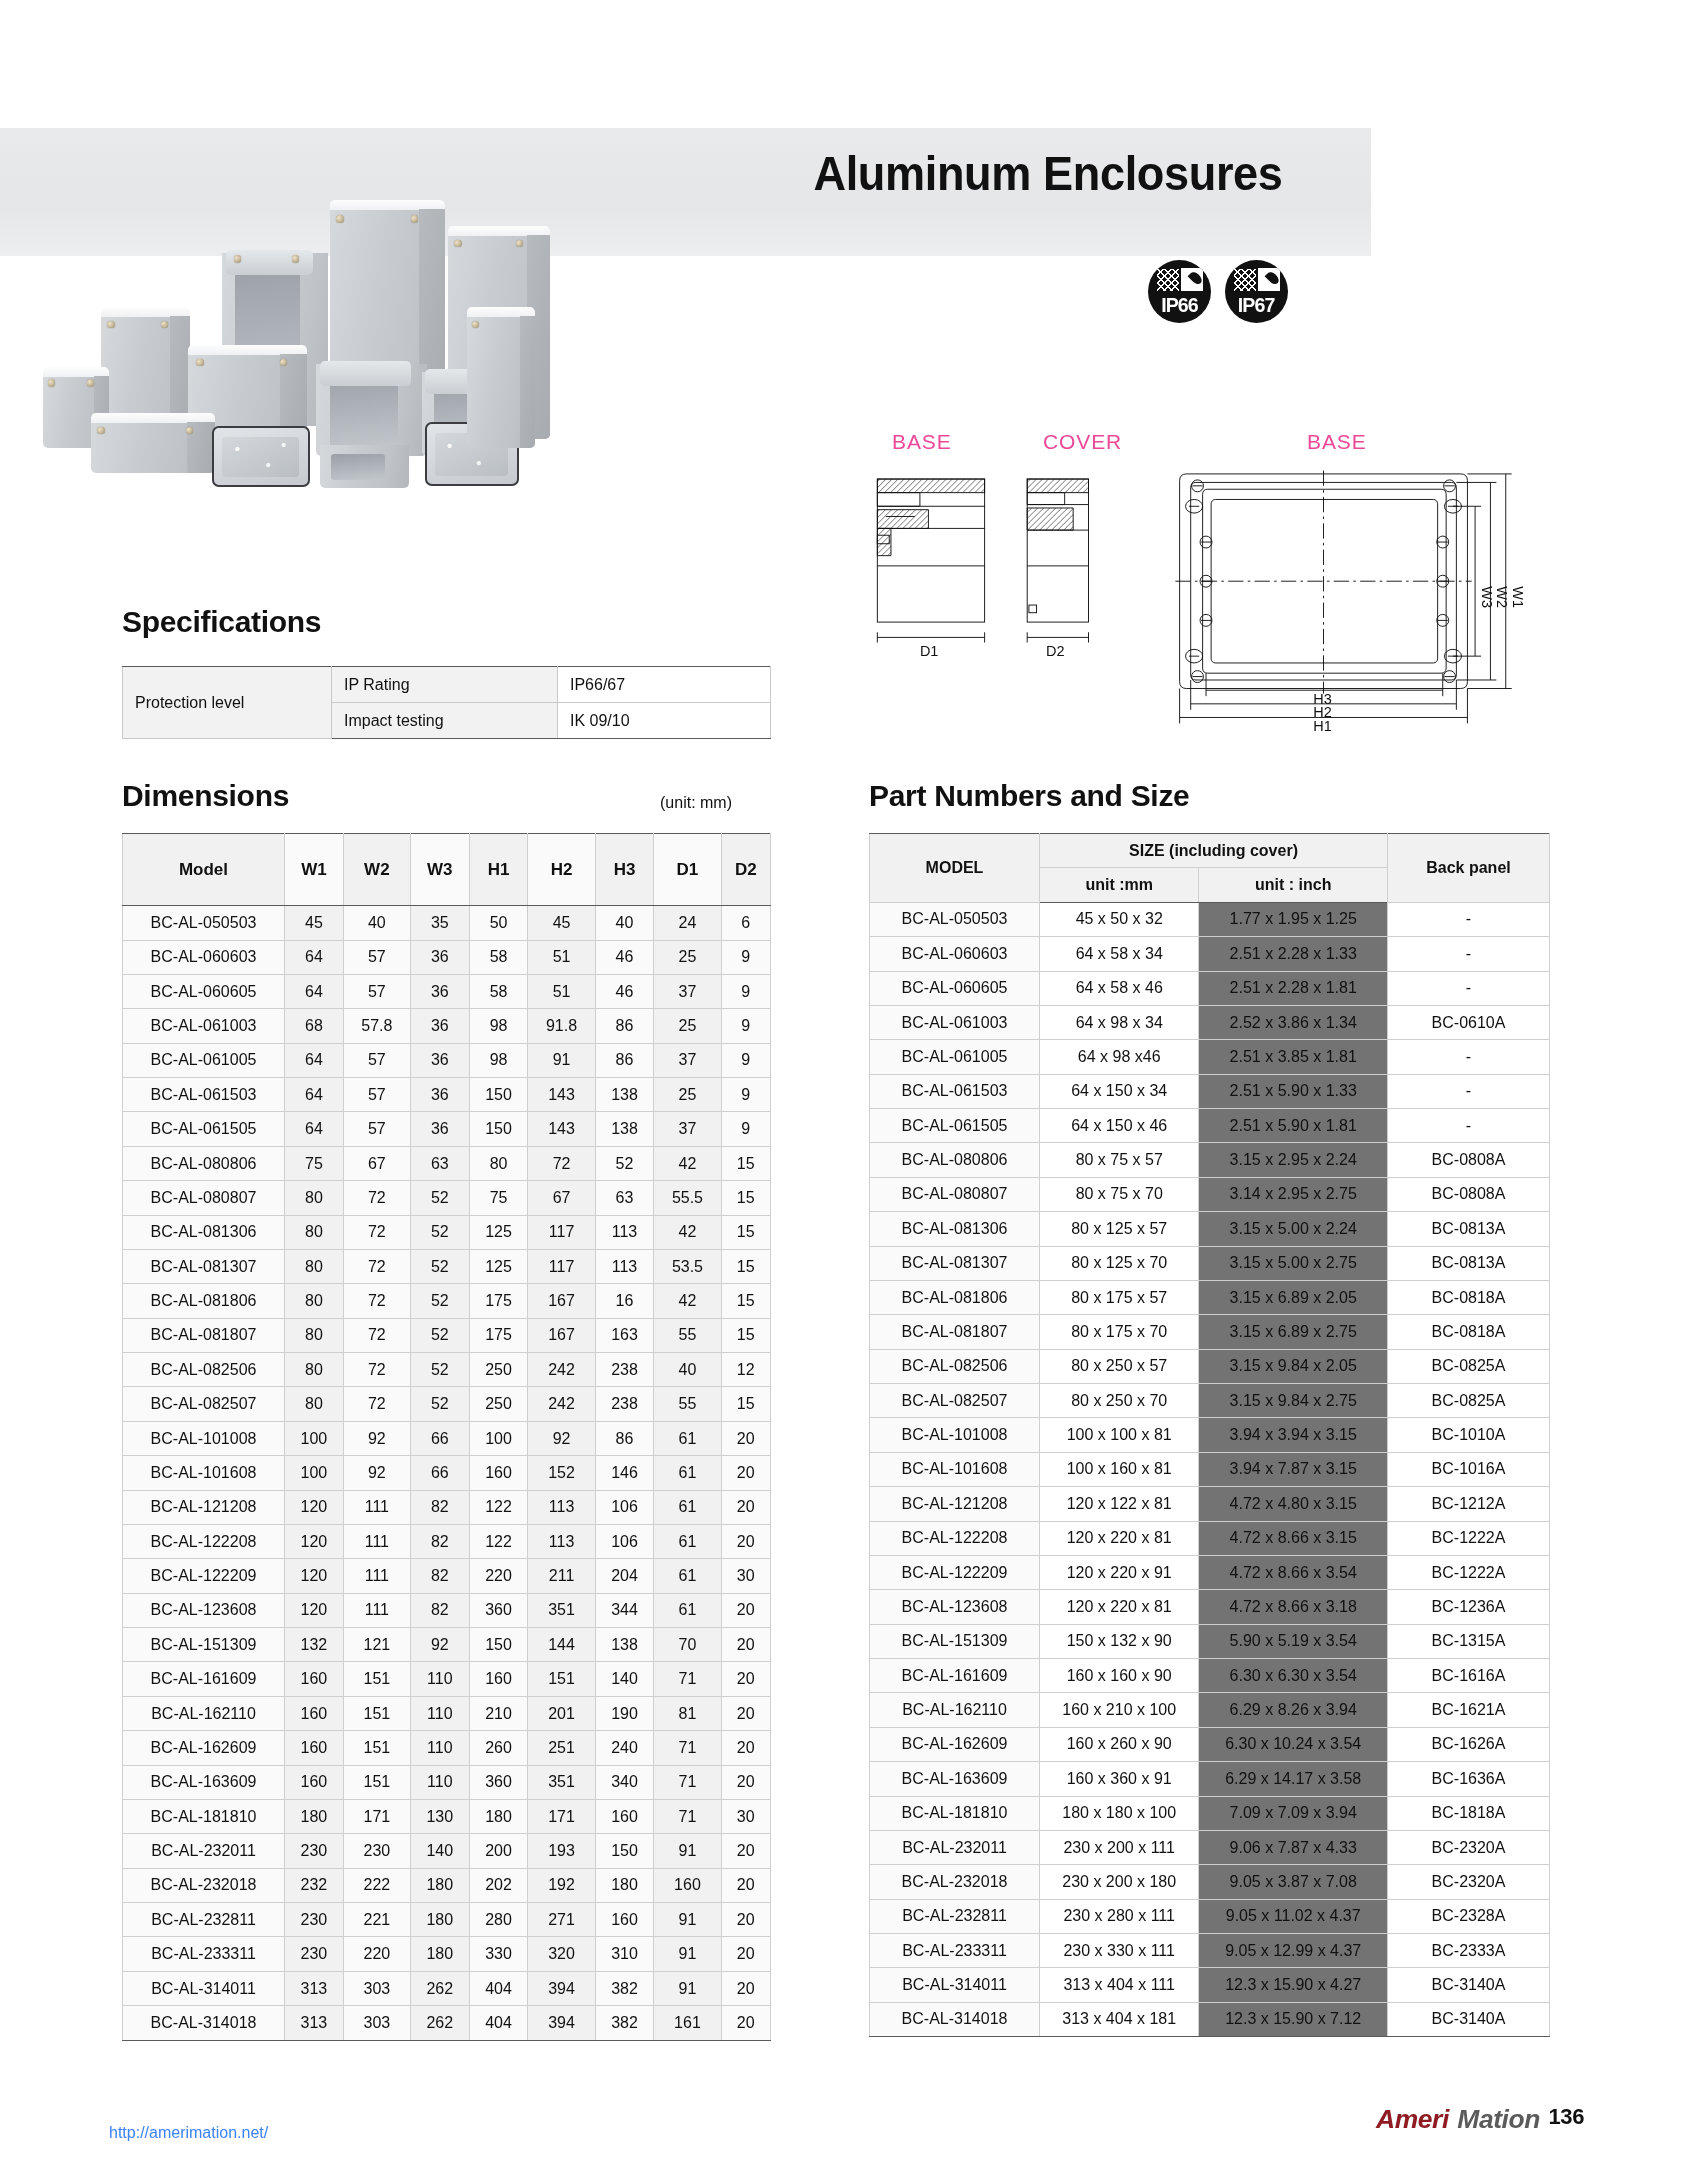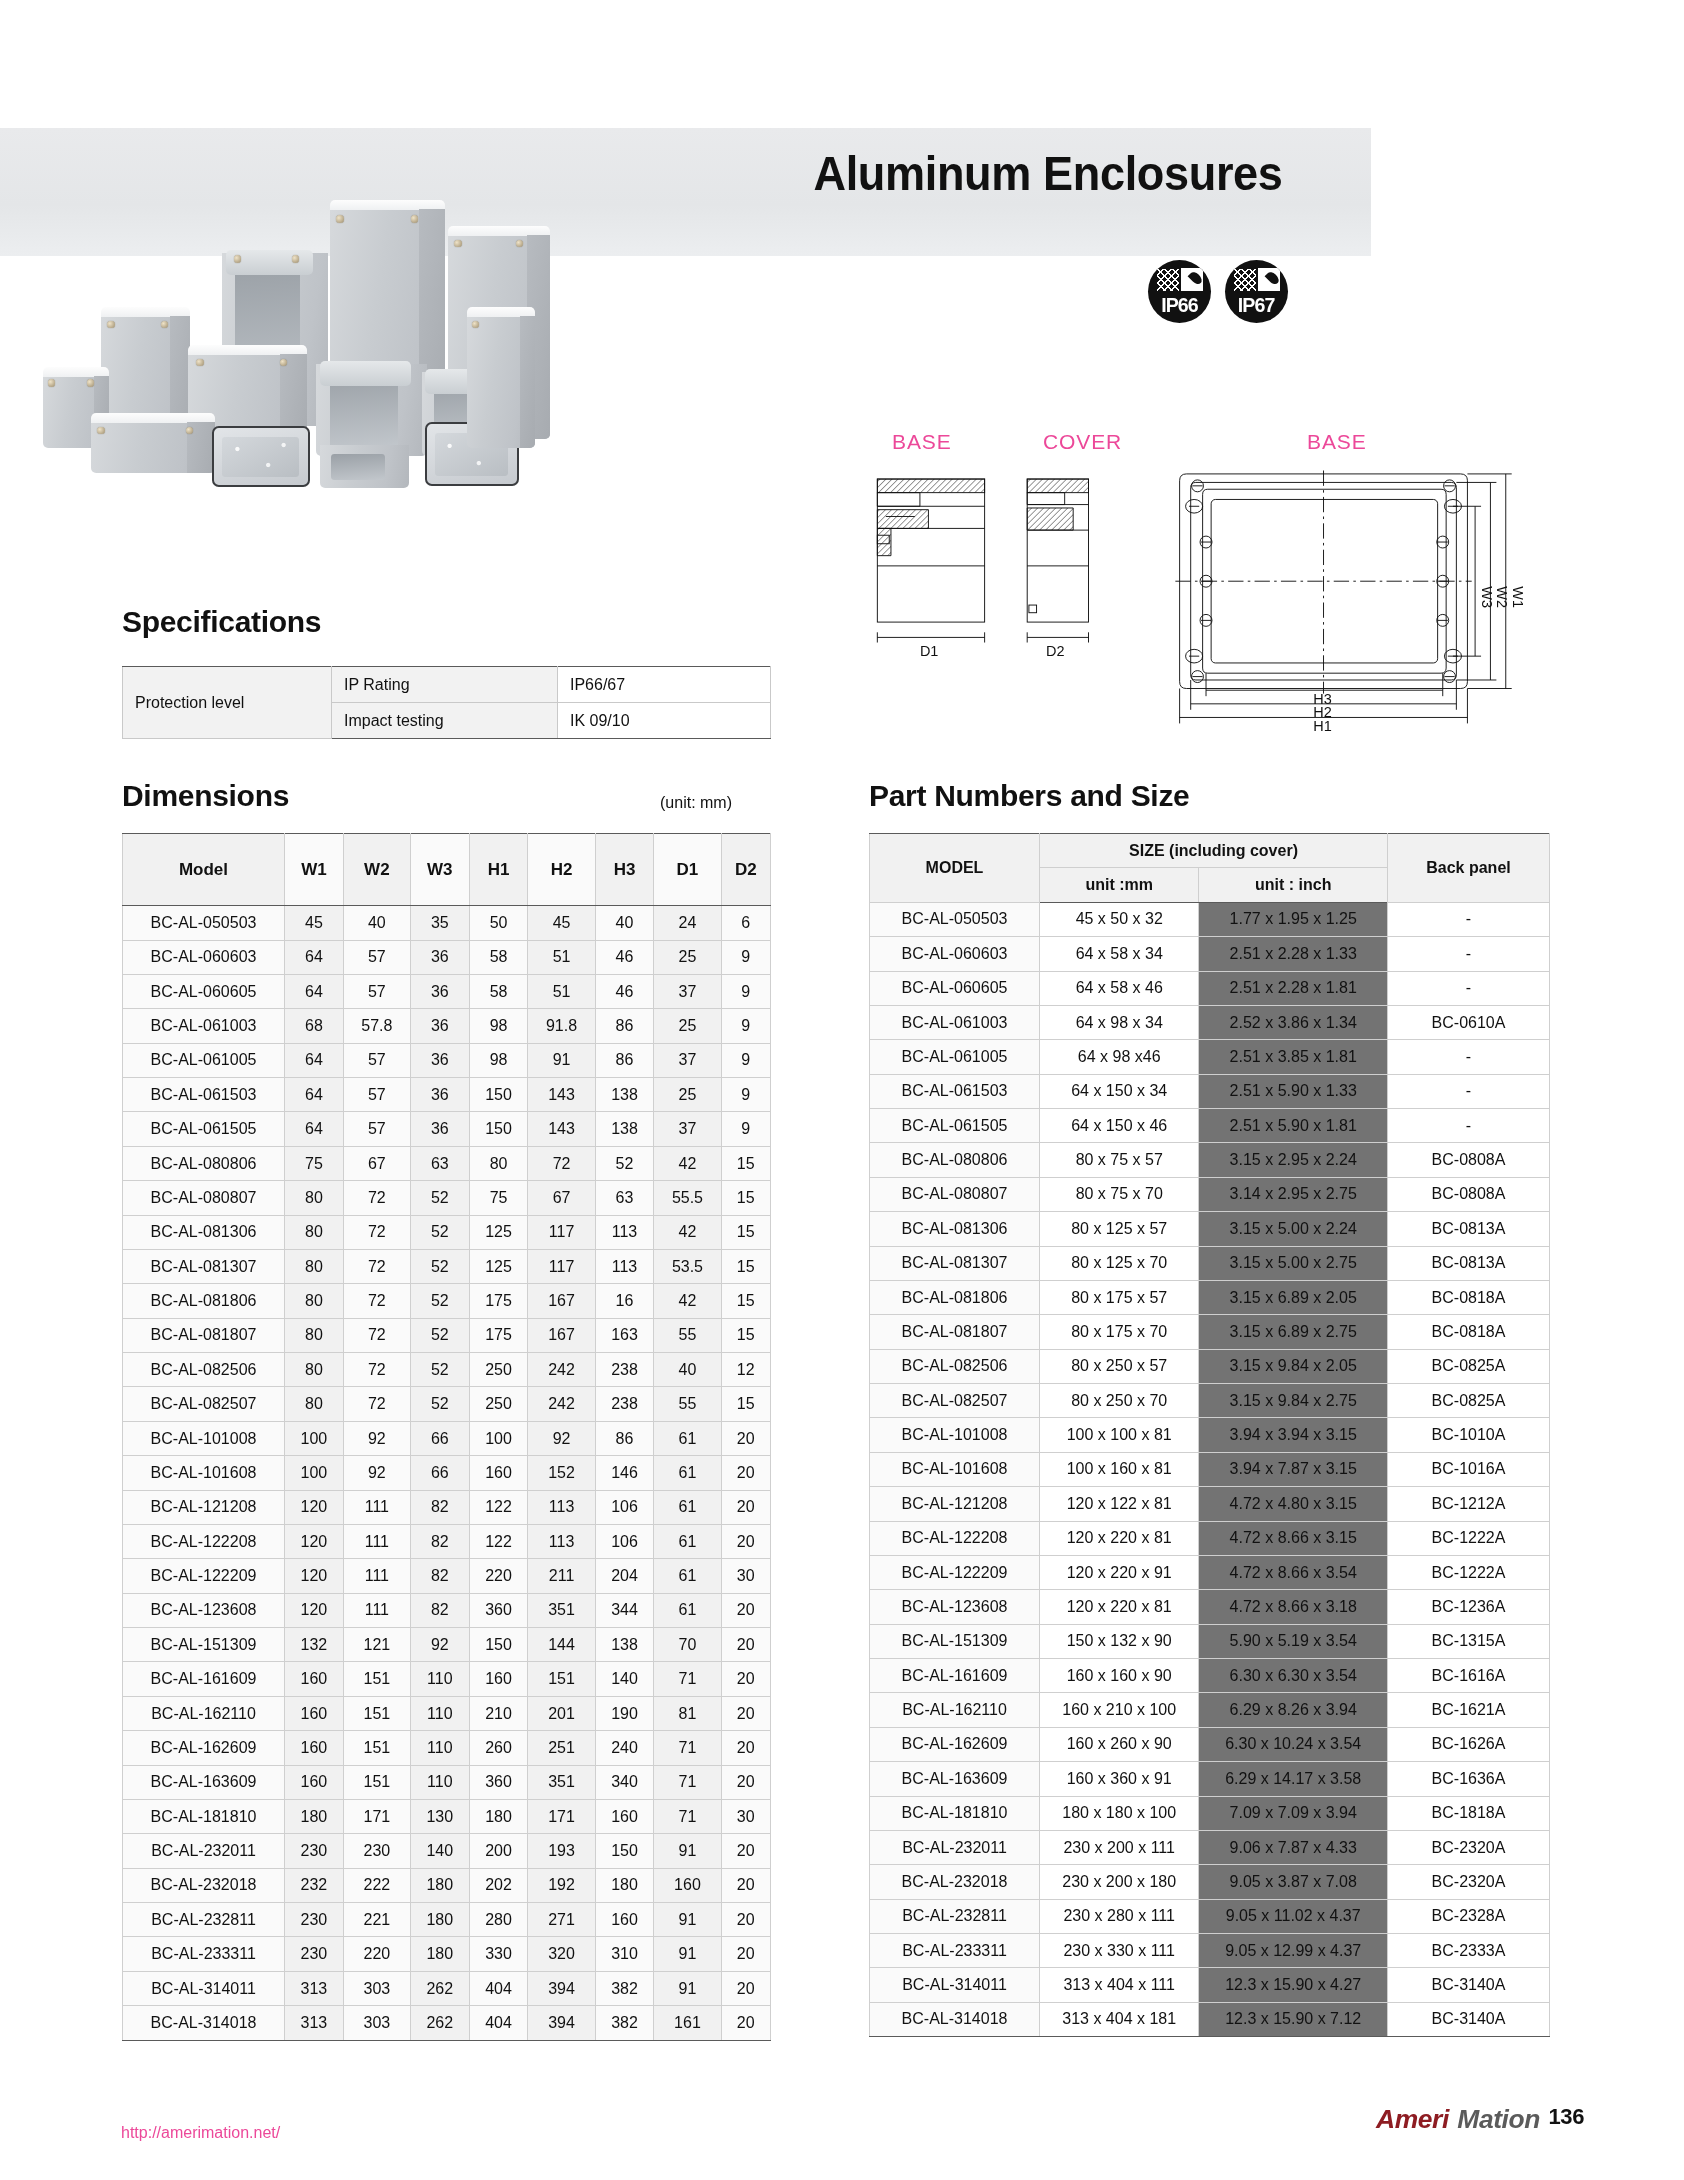--- a/index.html
+++ b/index.html
@@ -223,21 +223,21 @@
     position: absolute;
     font-size: 21px;
     color: #ec4899;
     letter-spacing: 0.9px;
   }
 
   
   .footer-url {
     position: absolute;
     left: 109px; top: 2124px;
-    font-size: 16px; color: #ec4899; margin-left: 12px;
+    font-size: 16px; color: #3b82f6;
   }
   .brand {
     position: absolute;
     right: 101px; top: 2104px;
     display: flex; align-items: flex-start; gap: 8.5px;
     font-size: 26.4px; font-weight: 700; font-style: italic;
     letter-spacing: -0.4px;
   }
   .brand .ameri { color: #8e1c22; }
   .brand .mation { color: #5b5b5b; }

